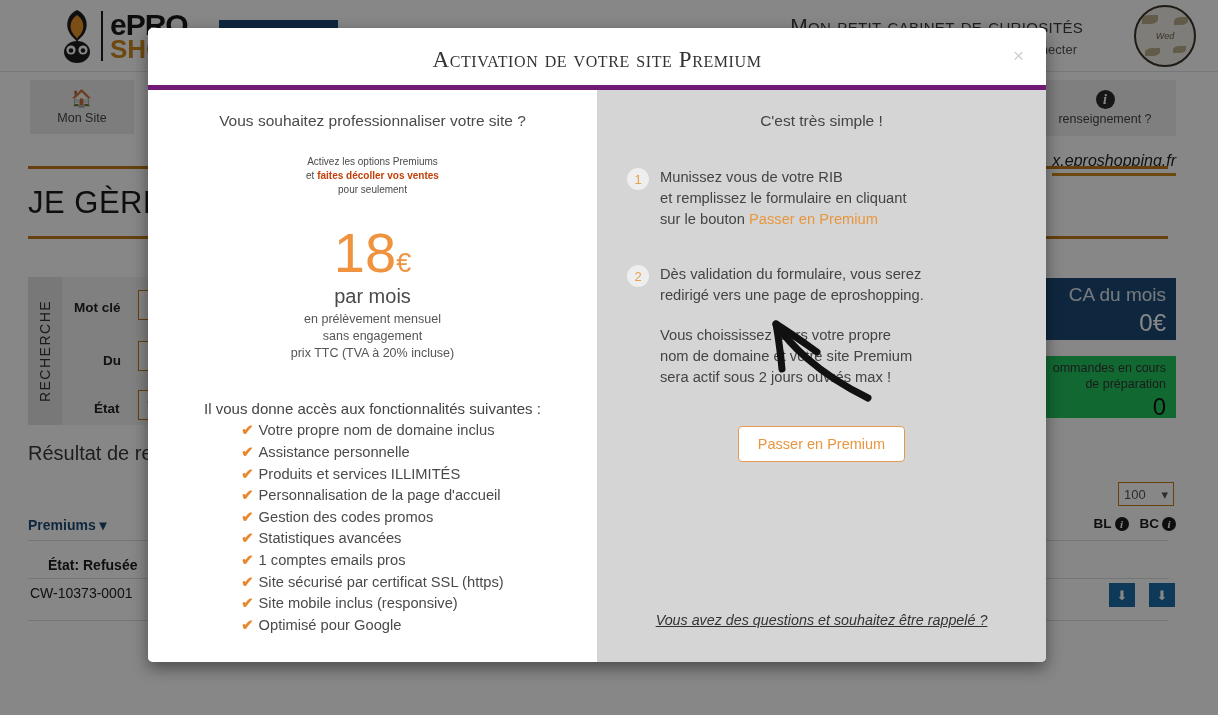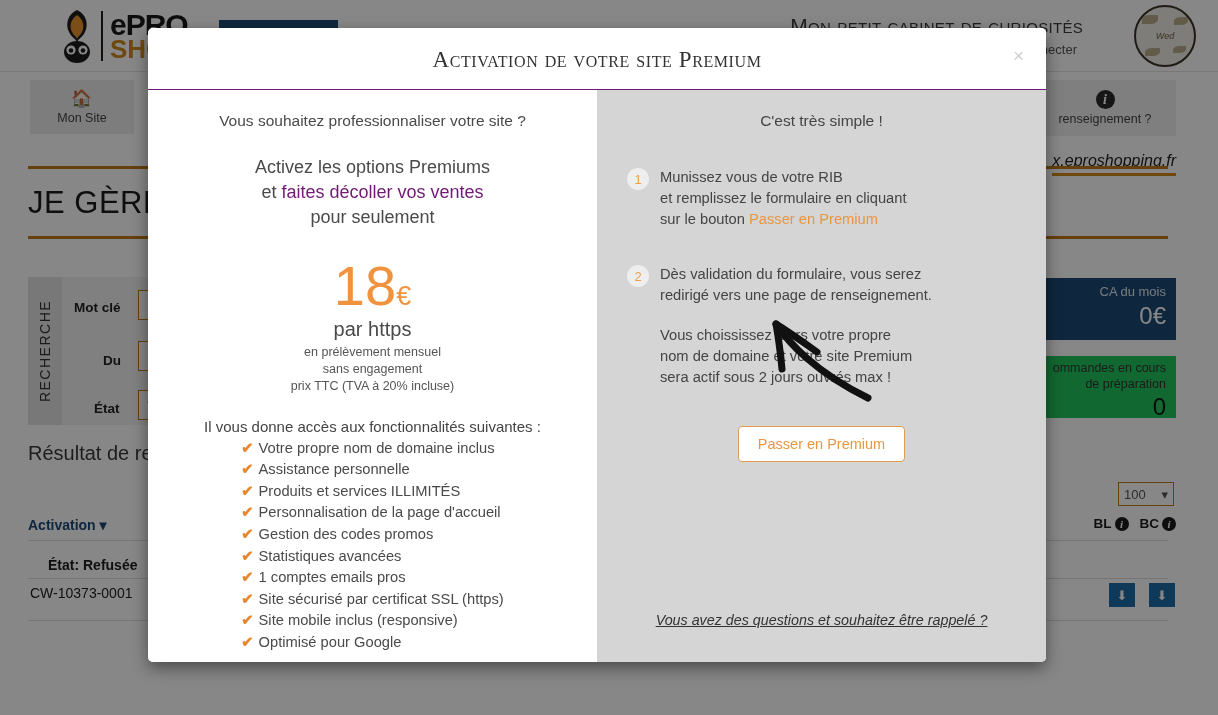--- a/index.html
+++ b/index.html
@@ -179,21 +179,21 @@
     position: absolute; left: 28px; top: 620px;
     width: 1140px; height: 1px; background: #ddd;
   }
 
   .card-ca {
     position: absolute; right: 42px; top: 278px;
     width: 142px; height: 62px;
     background: #1d4b76;
     color: #fff; padding: 6px 10px; text-align: right;
   }
-  .card-ca .c-lbl { font-size: 13px; color: #dfe7ee; }
+  .card-ca .c-lbl { font-size: 19px; color: #dfe7ee; }
   .card-ca .c-val { font-size: 24px; margin-top: 3px; color: #fff; }
   .card-cmd {
     position: absolute; right: 42px; top: 356px;
     width: 142px; height: 62px;
     background: #22c55e; padding: 5px 10px; text-align: right;
   }
   .card-cmd .c-lbl { font-size: 12.5px; color: #333; line-height: 1.25; }
   .card-cmd .c-val { font-size: 24px; color: #111; margin-top: 1px; }
 
   .pg-select {
@@ -236,21 +236,21 @@
     position: absolute; left: 148px; top: 28px;
     width: 898px; height: 634px;
     z-index: 60;
     background: #fff;
     box-shadow: 0 6px 16px rgba(0,0,0,.45);
     border-radius: 5px;
     overflow: hidden;
   }
   .m-head {
     position: relative; height: 62px;
-    background: #fff; border-bottom: 1px solid #701a75;
+    background: #fff; border-bottom: 5px solid #701a75;
   }
   .m-title {
     position: absolute; left: 0; right: 0; top: 19px;
     text-align: center;
     font-family: "Liberation Serif", serif;
     font-size: 23px; color: #333;
     font-variant: small-caps;
     letter-spacing: .6px;
   }
   .m-close {
@@ -262,34 +262,34 @@
 
   
   .m-left {
     width: 449px; background: #fff;
     padding: 22px 28px 0 28px;
     text-align: center;
   }
   .l-q {
     font-size: 15.5px; color: #4a4a4a; margin-bottom: 25px;
   }
-  .l-act { font-size: 18px; color: #4a4a4a; line-height: 1.38; }
-  .l-act b { color: #701a75; font-weight: normal; }
+  .l-act { font-size: 10px; color: #4a4a4a; line-height: 1.38; }
+  .l-act b { color: #c2410c; font-weight: bold; }
   .price {
     margin-top: 32px;
     font-size: 56px; color: #f0933f; line-height: .9;
     font-weight: 300;
   }
   .price .eur { font-size: 27px; vertical-align: baseline; }
   .permois { font-size: 20px; color: #4a4a4a; margin-top: 6px; }
   .fineprint {
     font-size: 12.5px; color: #555; line-height: 1.35; margin-top: 3px;
   }
   .feat-intro {
-    margin-top: 23px; font-size: 15px; color: #444;
+    margin-top: 39px; font-size: 15px; color: #444;
     text-align: center;
   }
   .feat-list {
     list-style: none; margin: 3px 0 0 0; padding: 0;
     display: inline-block; text-align: left;
   }
   .feat-list li {
     font-size: 14.7px; color: #4a4a4a; line-height: 1.47;
     white-space: nowrap;
   }
@@ -410,21 +410,21 @@
     <div class="fld-inp" style="left:110px;top:64px;width:70px;"></div>
     <div class="fld-row" style="left:66px;top:122px;">
       <span class="fld-lbl">État</span>
     </div>
     <div class="fld-inp" style="left:110px;top:113px;width:170px;">Vo</div>
   </div>
 
   <div class="result-h">Résultat de rec</div>
 
   <div class="col-ref">
-    <span>Activation</span>
+    <span>Premiums</span>
     <span>▾</span>
   </div>
   <div class="tbl-line1"></div>
   <div class="etat-grp">État: Refusée</div>
   <div class="tbl-line2"></div>
   <div class="row-ref">CW-10373-0001</div>
   <div class="tbl-line3"></div>
 
   <div class="card-ca">
     <div class="c-lbl">CA du mois</div>
@@ -467,21 +467,21 @@
 
       <div class="l-act">
         <div>Activez les options Premiums</div>
         <div><span>et </span><b>faites décoller vos ventes</b></div>
         <div>pour seulement</div>
       </div>
 
       <div class="price">
         <span>18</span><span class="eur">€</span>
       </div>
-      <div class="permois">par https</div>
+      <div class="permois">par mois</div>
       <div class="fineprint">
         <div>en prélèvement mensuel</div>
         <div>sans engagement</div>
         <div>prix TTC (TVA à 20% incluse)</div>
       </div>
 
       <div class="feat-intro">Il vous donne accès aux fonctionnalités suivantes :</div>
       <ul class="feat-list">
         <li><span class="chk">✔</span><span>Votre propre nom de domaine inclus</span></li>
         <li><span class="chk">✔</span><span>Assistance personnelle</span></li>
@@ -505,21 +505,21 @@
           <div>Munissez vous de votre RIB</div>
           <div>et remplissez le formulaire en cliquant</div>
           <div><span>sur le bouton </span><span class="lnk-o">Passer en Premium</span></div>
         </div>
       </div>
 
       <div class="step step-2">
         <div class="badge">2</div>
         <div class="step-txt">
           <div>Dès validation du formulaire, vous serez</div>
-          <div>redirigé vers une page de renseignement.</div>
+          <div>redirigé vers une page de eproshopping.</div>
         </div>
       </div>
 
       <div class="para-2" style="margin-left:33px;">
         <div>Vous choississez alors votre propre</div>
         <div>nom de domaine et votre site Premium</div>
         <div>sera actif sous 2 jours ouvrés max !</div>
       </div>
 
       <div class="prem-btn-wrap">

